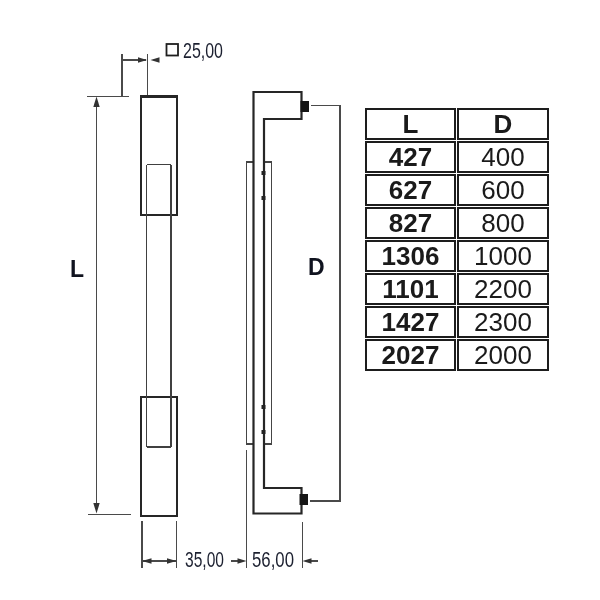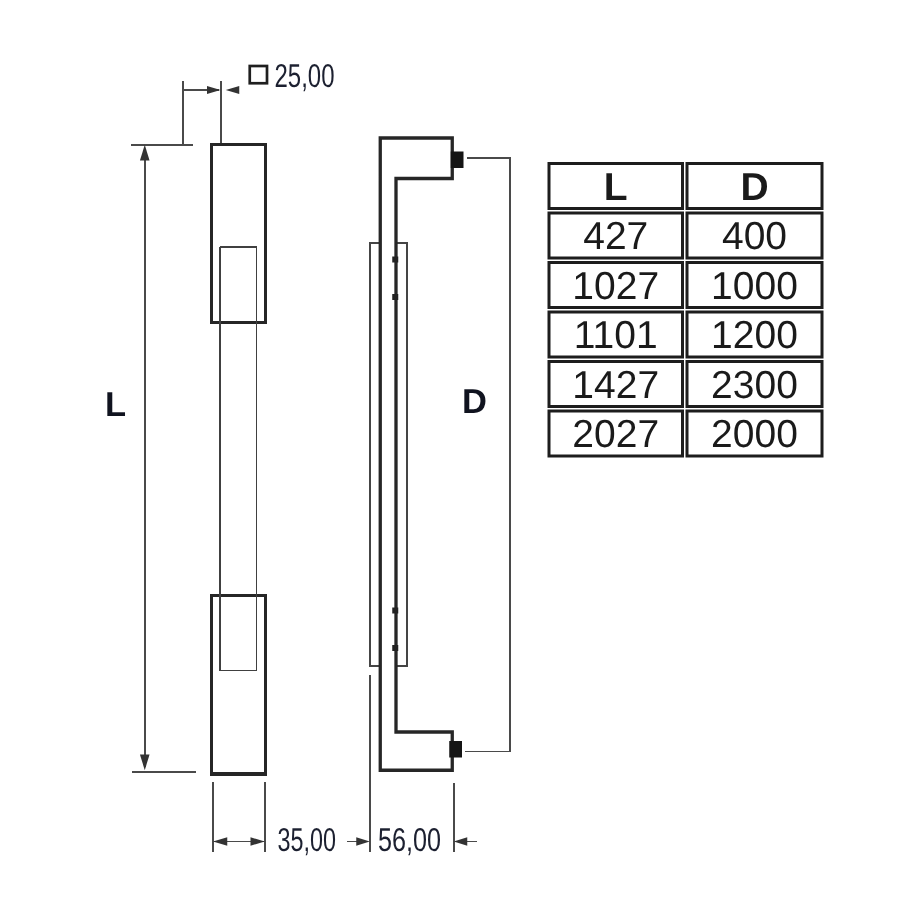--- a/index.html
+++ b/index.html
@@ -45,21 +45,21 @@
     border: 2px solid #1d1d1d;
     text-align: center;
     vertical-align: middle;
     height: 28px;
     line-height: 28px;
     padding: 0;
     font-size: 26px;
     color: #1a1a1a;
     background: #ffffff;
   }
-  table.dim-table td.col-l { width: 87px; }
+  table.dim-table td.col-l { width: 87px; font-weight: bold; }
   table.dim-table td.col-d { width: 88px; }
   table.dim-table tr.head td { font-weight: bold; }
 </style>
 </head>
 <body>
 
 <div class="canvas">
 
   <svg class="drawing" width="600" height="600" viewBox="0 0 600 600">
 
@@ -130,26 +130,34 @@
     <tbody>
       <tr class="head">
         <td class="col-l">L</td>
         <td class="col-d">D</td>
       </tr>
       <tr>
         <td class="col-l">427</td>
         <td class="col-d">400</td>
       </tr>
       <tr>
-        <td class="col-l">1027</td>
+        <td class="col-l">627</td>
+        <td class="col-d">600</td>
+      </tr>
+      <tr>
+        <td class="col-l">827</td>
+        <td class="col-d">800</td>
+      </tr>
+      <tr>
+        <td class="col-l">1306</td>
         <td class="col-d">1000</td>
       </tr>
       <tr>
         <td class="col-l">1101</td>
-        <td class="col-d">1200</td>
+        <td class="col-d">2200</td>
       </tr>
       <tr>
         <td class="col-l">1427</td>
         <td class="col-d">2300</td>
       </tr>
       <tr>
         <td class="col-l">2027</td>
         <td class="col-d">2000</td>
       </tr>
     </tbody>

